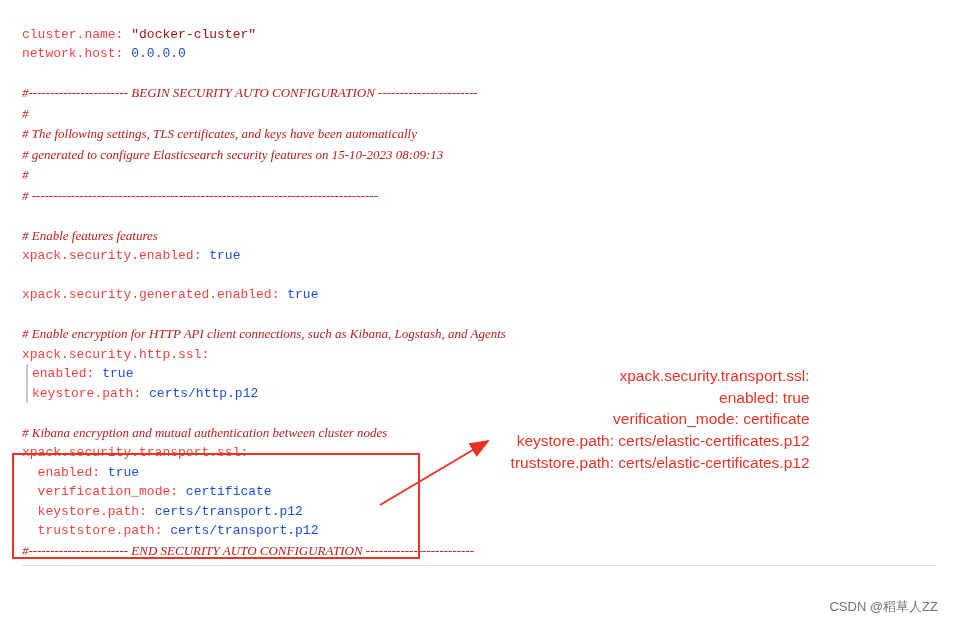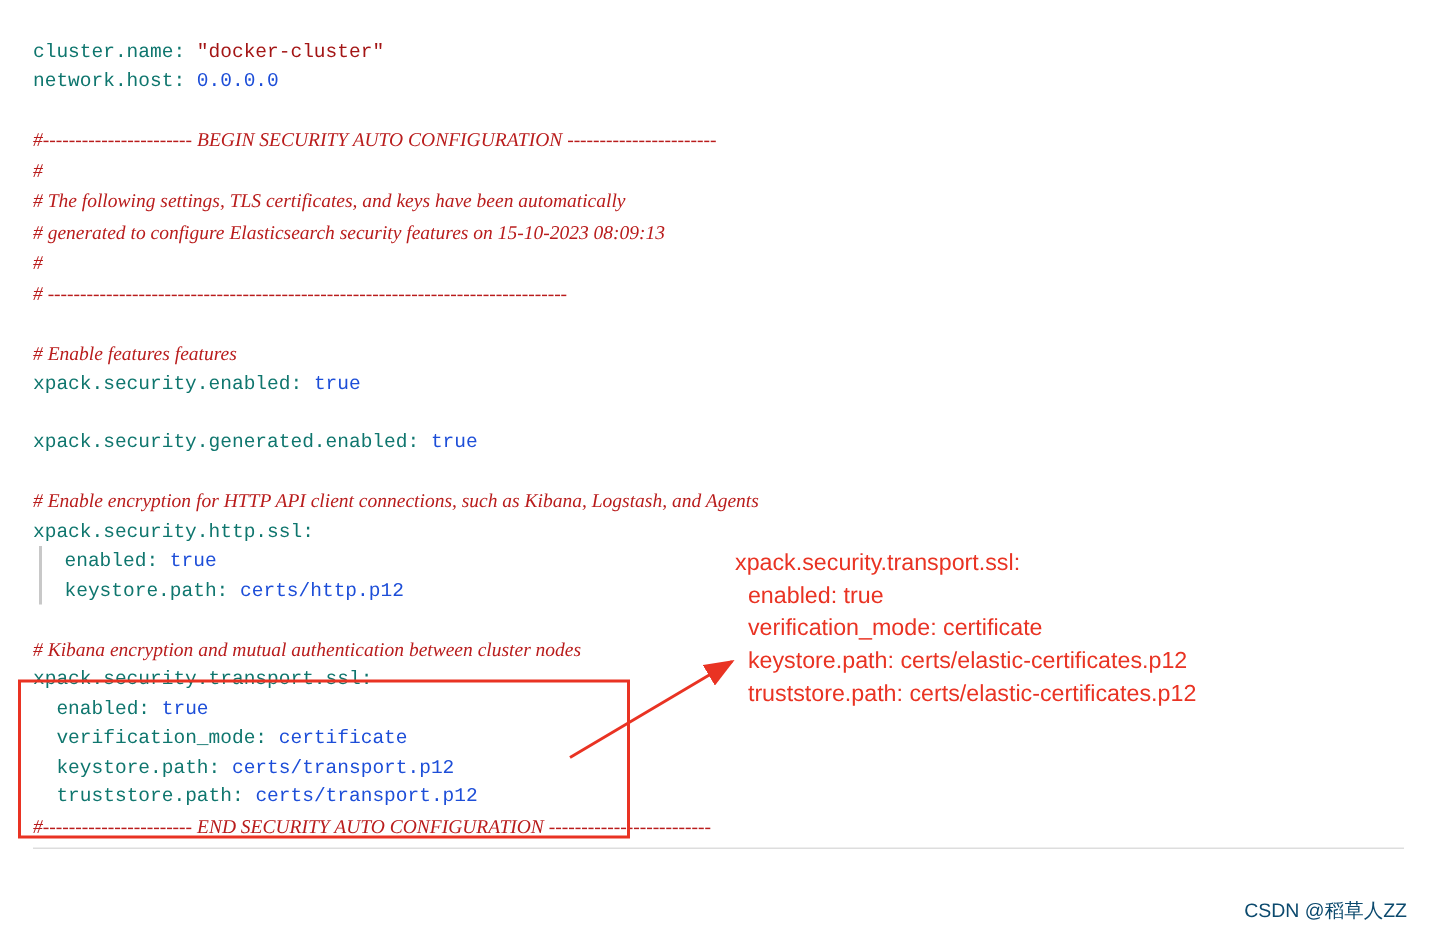--- a/index.html
+++ b/index.html
@@ -8,59 +8,60 @@
       font-size: 13px;
       line-height: 1.5;
       background: #fff;
       padding: 5px 22px;
       width: 958px;
       height: 624px;
       position: relative;
       overflow: hidden;
     }
     .code-block { white-space: pre; color: #333; position: relative; }
-    .key { color: #0f766e; }
+    .key { color: #ef4444; }
     .value { color: #1d4ed8; }
     .string { color: #a31515; }
     .comment { color: #b91c1c; font-style: italic; font-family: Liberation Serif, serif; }
     .border-left {
       border-left: 2px solid #c8c8c8;
-      padding-left: 15px;
+      padding-left: 4px;
       margin-left: 4px;
     }
     .red-box {
       border: 2px solid #e93323;
       position: absolute;
       left: 12px;
       top: 453px;
       width: 408px;
       height: 106px;
       pointer-events: none;
     }
     .arrow-svg {
       position: absolute;
       left: 370px;
       top: 435px;
       pointer-events: none;
     }
     .annotation {
       position: absolute;
-      left: 490px;
+      left: 502px;
       top: 365px;
       color: #e93323;
       font-family: Arial, sans-serif;
       font-size: 15.5px;
       line-height: 1.4;
       white-space: pre;
+      text-align: right;
     }
     .watermark {
       position: absolute;
       right: 20px;
       bottom: 8px;
-      color: #0c4a6e;
+      color: #737373;
       font-family: Arial, sans-serif;
       font-size: 13px;
     }
     .hr-line {
       border: none;
       border-top: 1px solid #ddd;
       margin-top: 4px;
     }
   </style>
 </head>

